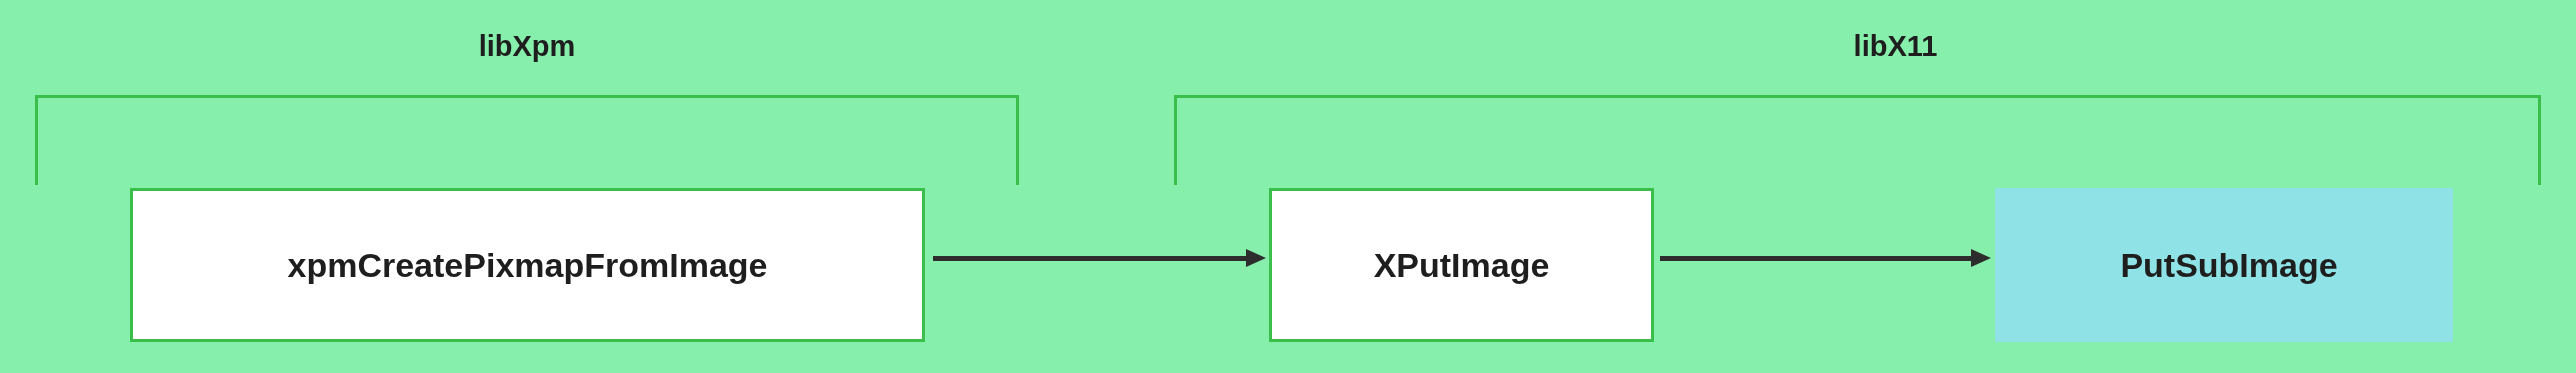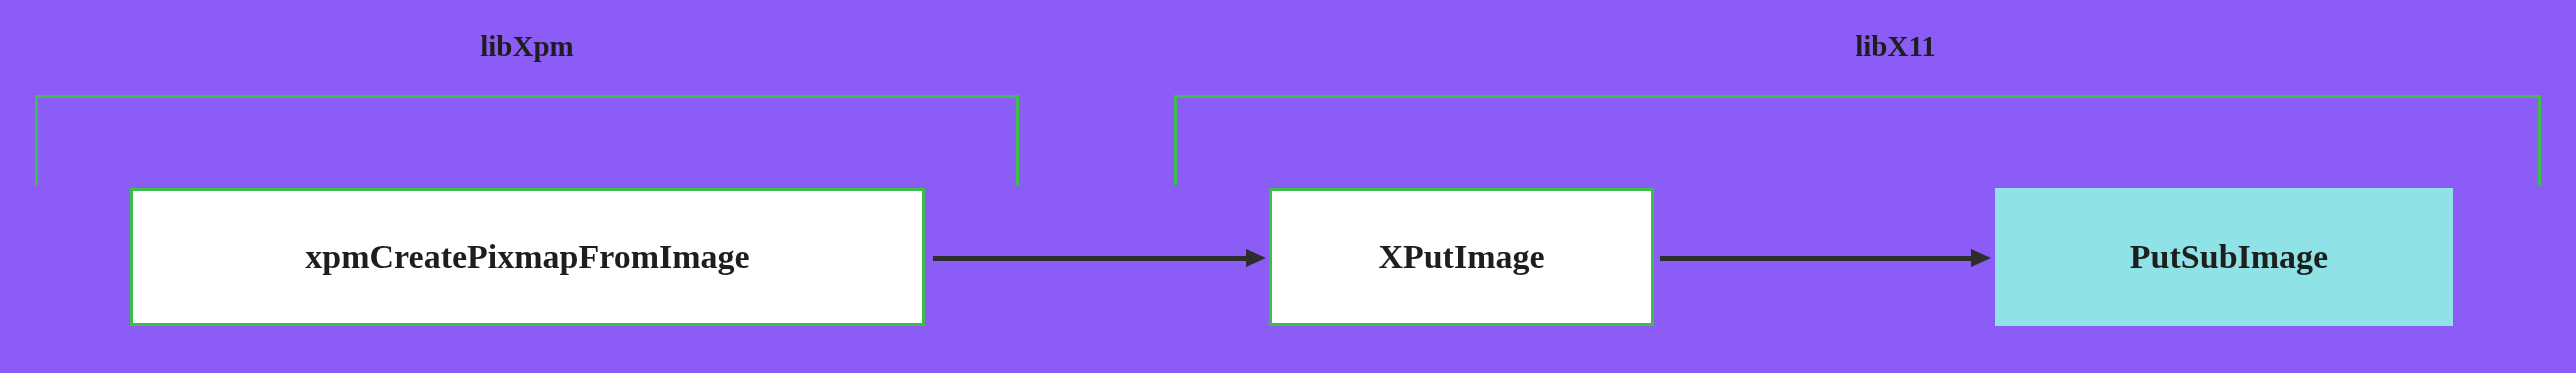--- a/index.html
+++ b/index.html
@@ -4,22 +4,22 @@
   <style>
     html, body {
       margin: 0;
       padding: 0;
       background: #ffffff;
     }
     .canvas {
       position: relative;
       width: 2576px;
       height: 374px;
-      background: #8b5cf6;
-      font-family: Liberation Serif, serif;
+      background: #86efac;
+      font-family: Liberation Sans, sans-serif;
       overflow: hidden;
     }
     .group-label {
       position: absolute;
       top: 30px;
       text-align: center;
       font-size: 29px;
       font-weight: 700;
       color: var(--text, #1e1e1e);
       line-height: 1.15;
@@ -29,21 +29,21 @@
       top: 95px;
       height: 90px;
       box-sizing: border-box;
       border: 3.6px solid var(--green, #3cbe4b);
       border-bottom: none;
       background: transparent;
     }
     .node {
       position: absolute;
       top: 188px;
-      height: 138px;
+      height: 154px;
       box-sizing: border-box;
       display: flex;
       align-items: center;
       justify-content: center;
       font-size: 34px;
       font-weight: 600;
       color: var(--text, #1e1e1e);
       background: #ffffff;
       text-align: center;
     }

